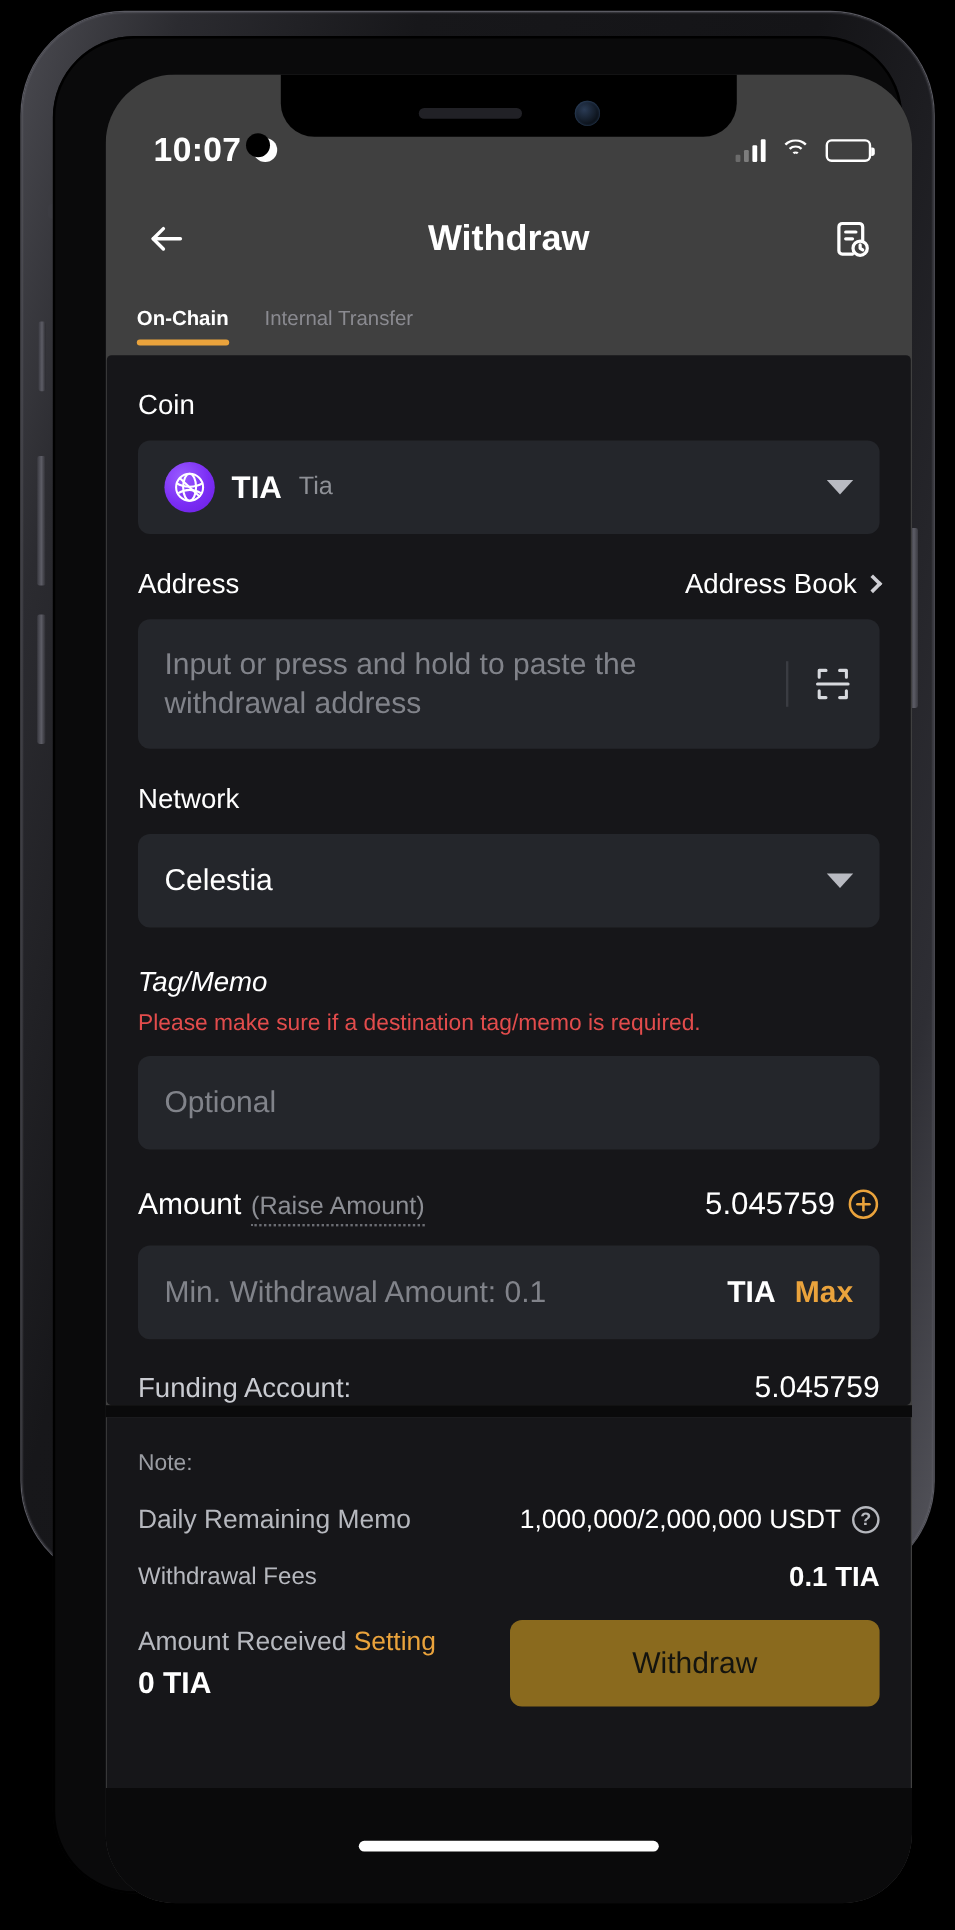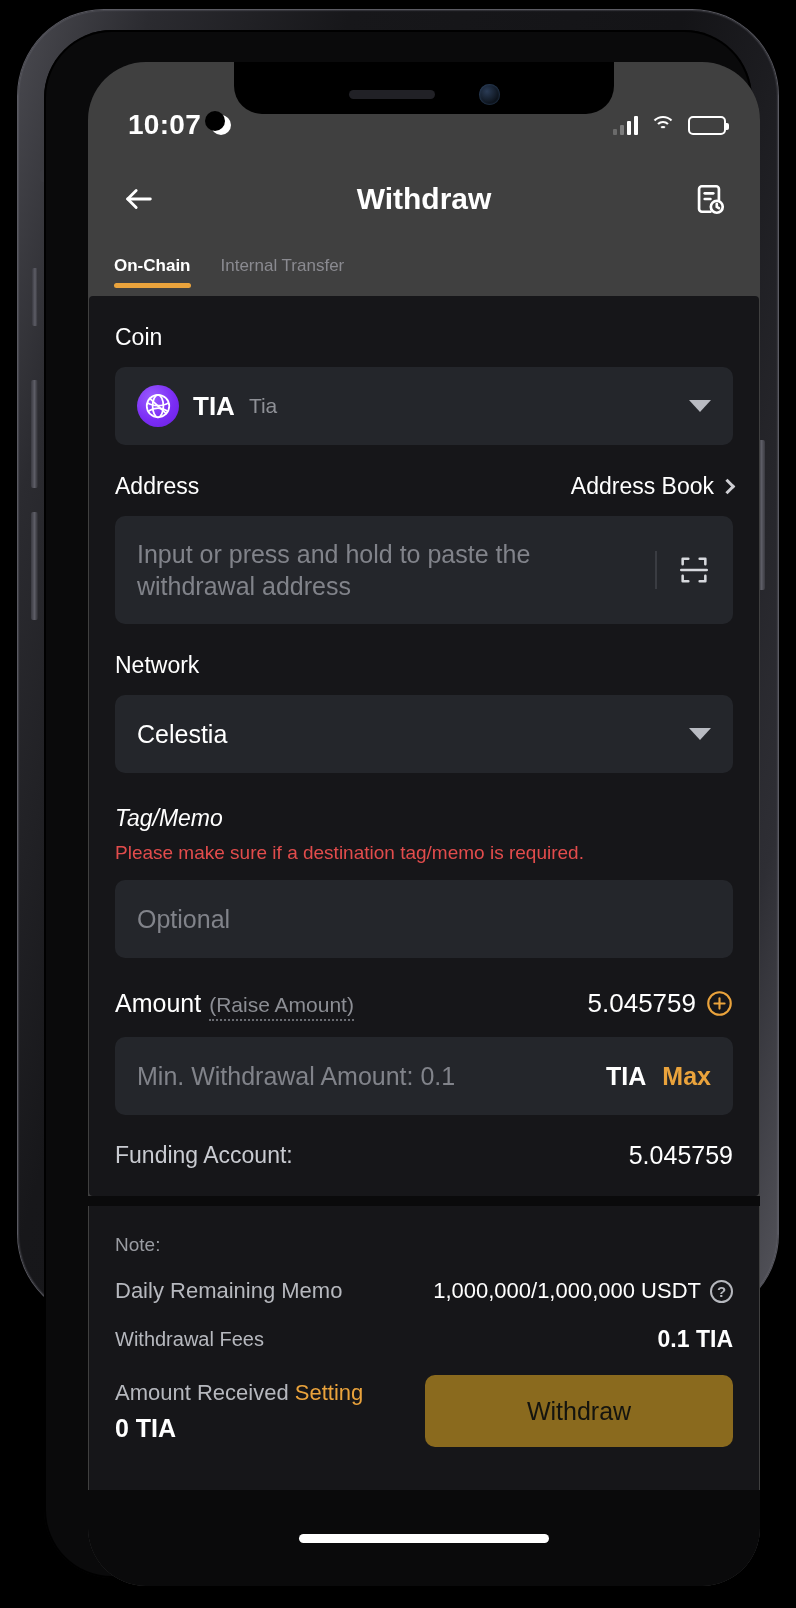--- a/index.html
+++ b/index.html
@@ -95,21 +95,21 @@
   .tab { position:relative; padding-bottom:20px; cursor:pointer; }
   .tab-label { font-size:17px; color:#8a8a90; font-weight:400; }
   .tab.active .tab-label { color:#fff; font-weight:700; }
   .tab.active:after {
     content:""; position:absolute; left:0; right:0; bottom:8px; height:5px;
     background:#eaa33c; border-radius:3px;
   }
 
   
   .card { background:#161619; margin:0 1px; padding:0 26px; }
-  .card.form { padding-top:28px; padding-bottom:26px; border-radius:4px; }
+  .card.form { padding-top:28px; border-radius:4px; }
   .spacer { height:10px; background:#0a0a0b; }
   .card.note { padding-top:28px; padding-bottom:24px; flex:1 1 auto; }
 
   .flabel { font-size:23px; color:#ffffff; font-weight:400; margin-bottom:16px; }
   .flabel-row { display:flex; align-items:center; justify-content:space-between; margin-bottom:16px; }
   .addr-book { display:flex; align-items:center; gap:8px; color:#fff; font-size:23px; cursor:pointer; }
   .chev { width:11px; height:11px; border-right:3px solid #cfcfd4; border-top:3px solid #cfcfd4;
           transform:rotate(45deg); }
 
   .field {
@@ -329,21 +329,21 @@
           </div>
 
           <div class="spacer"></div>
 
           <div class="card note">
             <div class="note-title">Note:</div>
 
             <div class="nrow">
               <span class="k">Daily Remaining Memo</span>
               <span class="v">
-                <span>1,000,000/1,000,000 USDT</span>
+                <span>1,000,000/2,000,000 USDT</span>
                 <span class="qm">?</span>
               </span>
             </div>
 
             <div class="nrow small">
               <span class="k">Withdrawal Fees</span>
               <span class="v">0.1 TIA</span>
             </div>
 
             <div class="footer">

